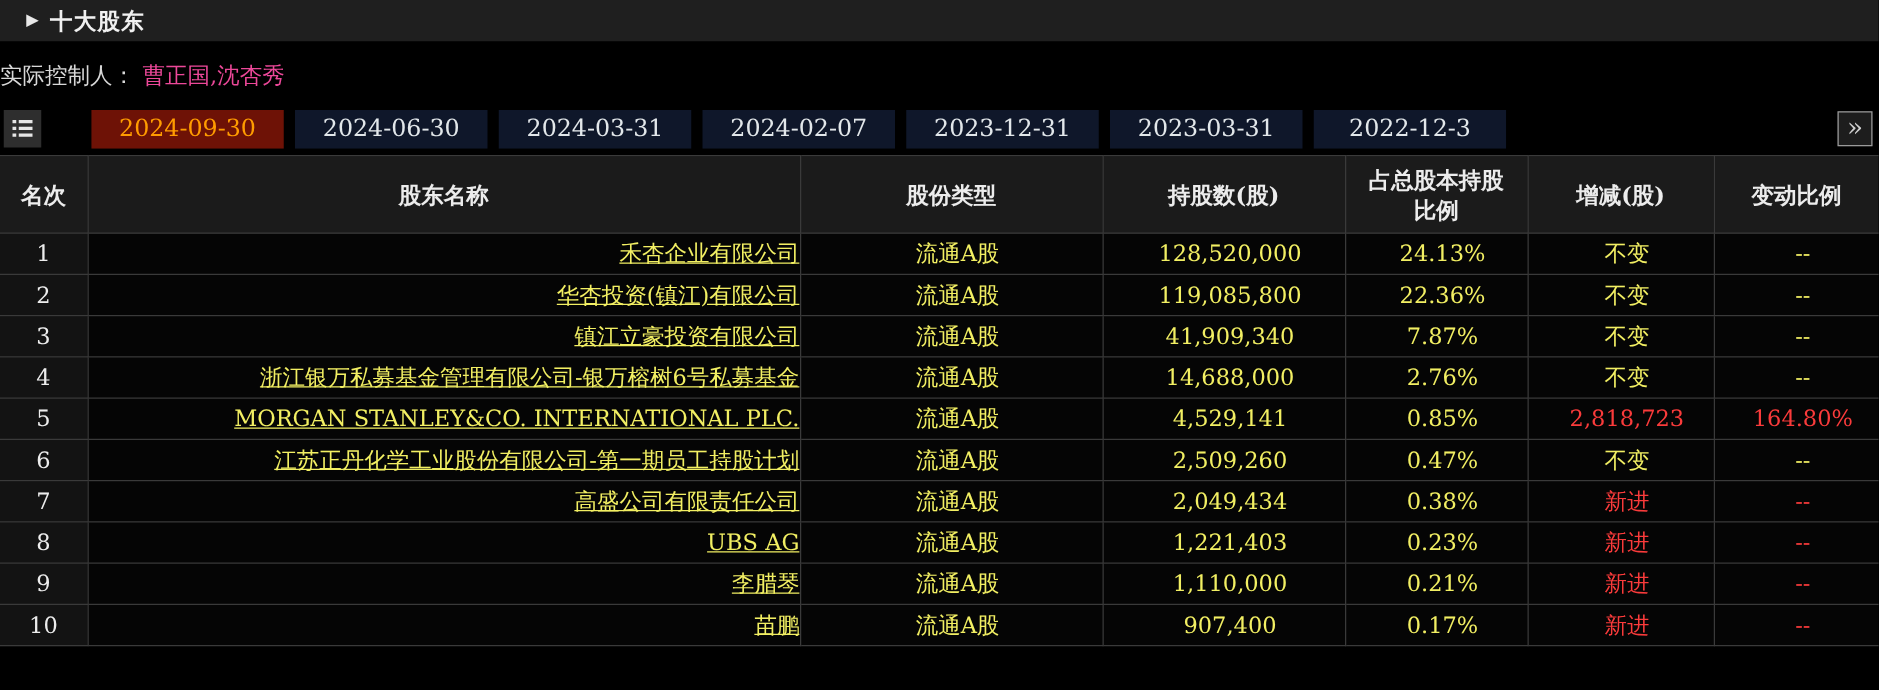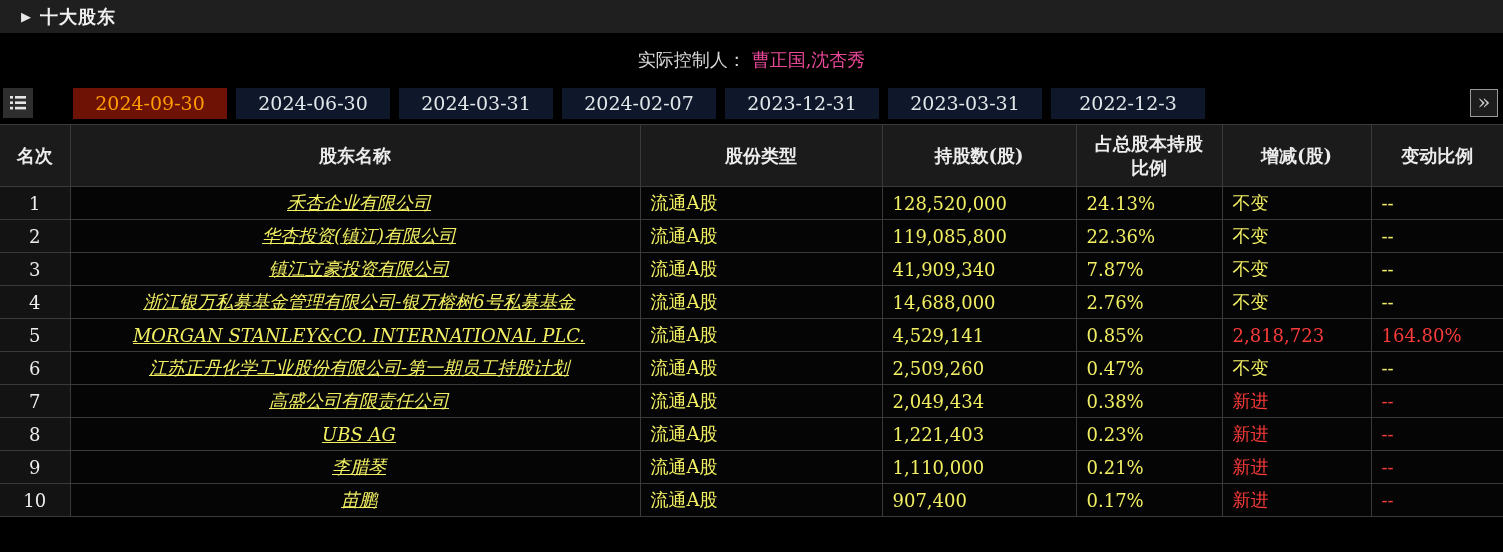--- a/index.html
+++ b/index.html
@@ -8,21 +8,21 @@
 
   
   .title-bar { height:33px; background:#1f1f1f; display:flex; align-items:center;
                padding-left:21px; }
   .title-arrow { color:#e8e8e8; font-size:13px; margin-right:9px; }
   .title-text { color:#f0f0f0; font-size:18px; font-weight:bold;
                 font-family:"Liberation Sans","DejaVu Sans",sans-serif; letter-spacing:1px; }
 
   
   .controller { margin-top:9px; height:36px; display:flex; align-items:center;
-                font-size:18px;justify-content:center; }
+                font-size:18px; }
   .controller .label { color:#d8d8d8; }
   .controller .value { color:#ec4899; margin-left:6px; }
 
   
   .tab-bar { position:relative; margin-top:10px; height:31px; }
   .view-btn { position:absolute; left:3px; top:0; width:30px; height:30px;
               background:#2e2e2e; display:flex; align-items:center; justify-content:center;
               cursor:pointer; }
   .tab-list { margin-left:73px; width:1132px; height:31px; display:flex; gap:9px;
               overflow:hidden; }
@@ -35,23 +35,23 @@
 
   
   table { margin-top:5px; width:1503px; border-collapse:collapse; table-layout:fixed; }
   th, td { border:1px solid #3a3a3a; }
   th { background:#1b1b1b; color:#ececec; font-size:18px; font-weight:bold;
        height:62px; text-align:center; white-space:pre-line; }
   td { height:33px; font-size:18px; color:#f2ef63; background:#050505; }
   tr > :first-child { border-left:none; }
   tr > :last-child { border-right:none; }
   td.rank { text-align:center; color:#ededed; background:#131313; }
-  td.name { text-align:center; padding-left:8px;font-style:italic; }
+  td.name { text-align:right; padding-left:8px; }
   td.name a { color:#f2ef63; text-decoration:underline; cursor:pointer; }
-  td.cell { text-align:left; padding-left:10px; }
+  td.cell { text-align:center; padding-left:10px; }
   .red { color:#fa3b3b !important; }
 </style>
 </head>
 <body>
 
 <div class="title-bar">
   <span class="title-arrow">▶</span>
   <span class="title-text">十大股东</span>
 </div>
 

